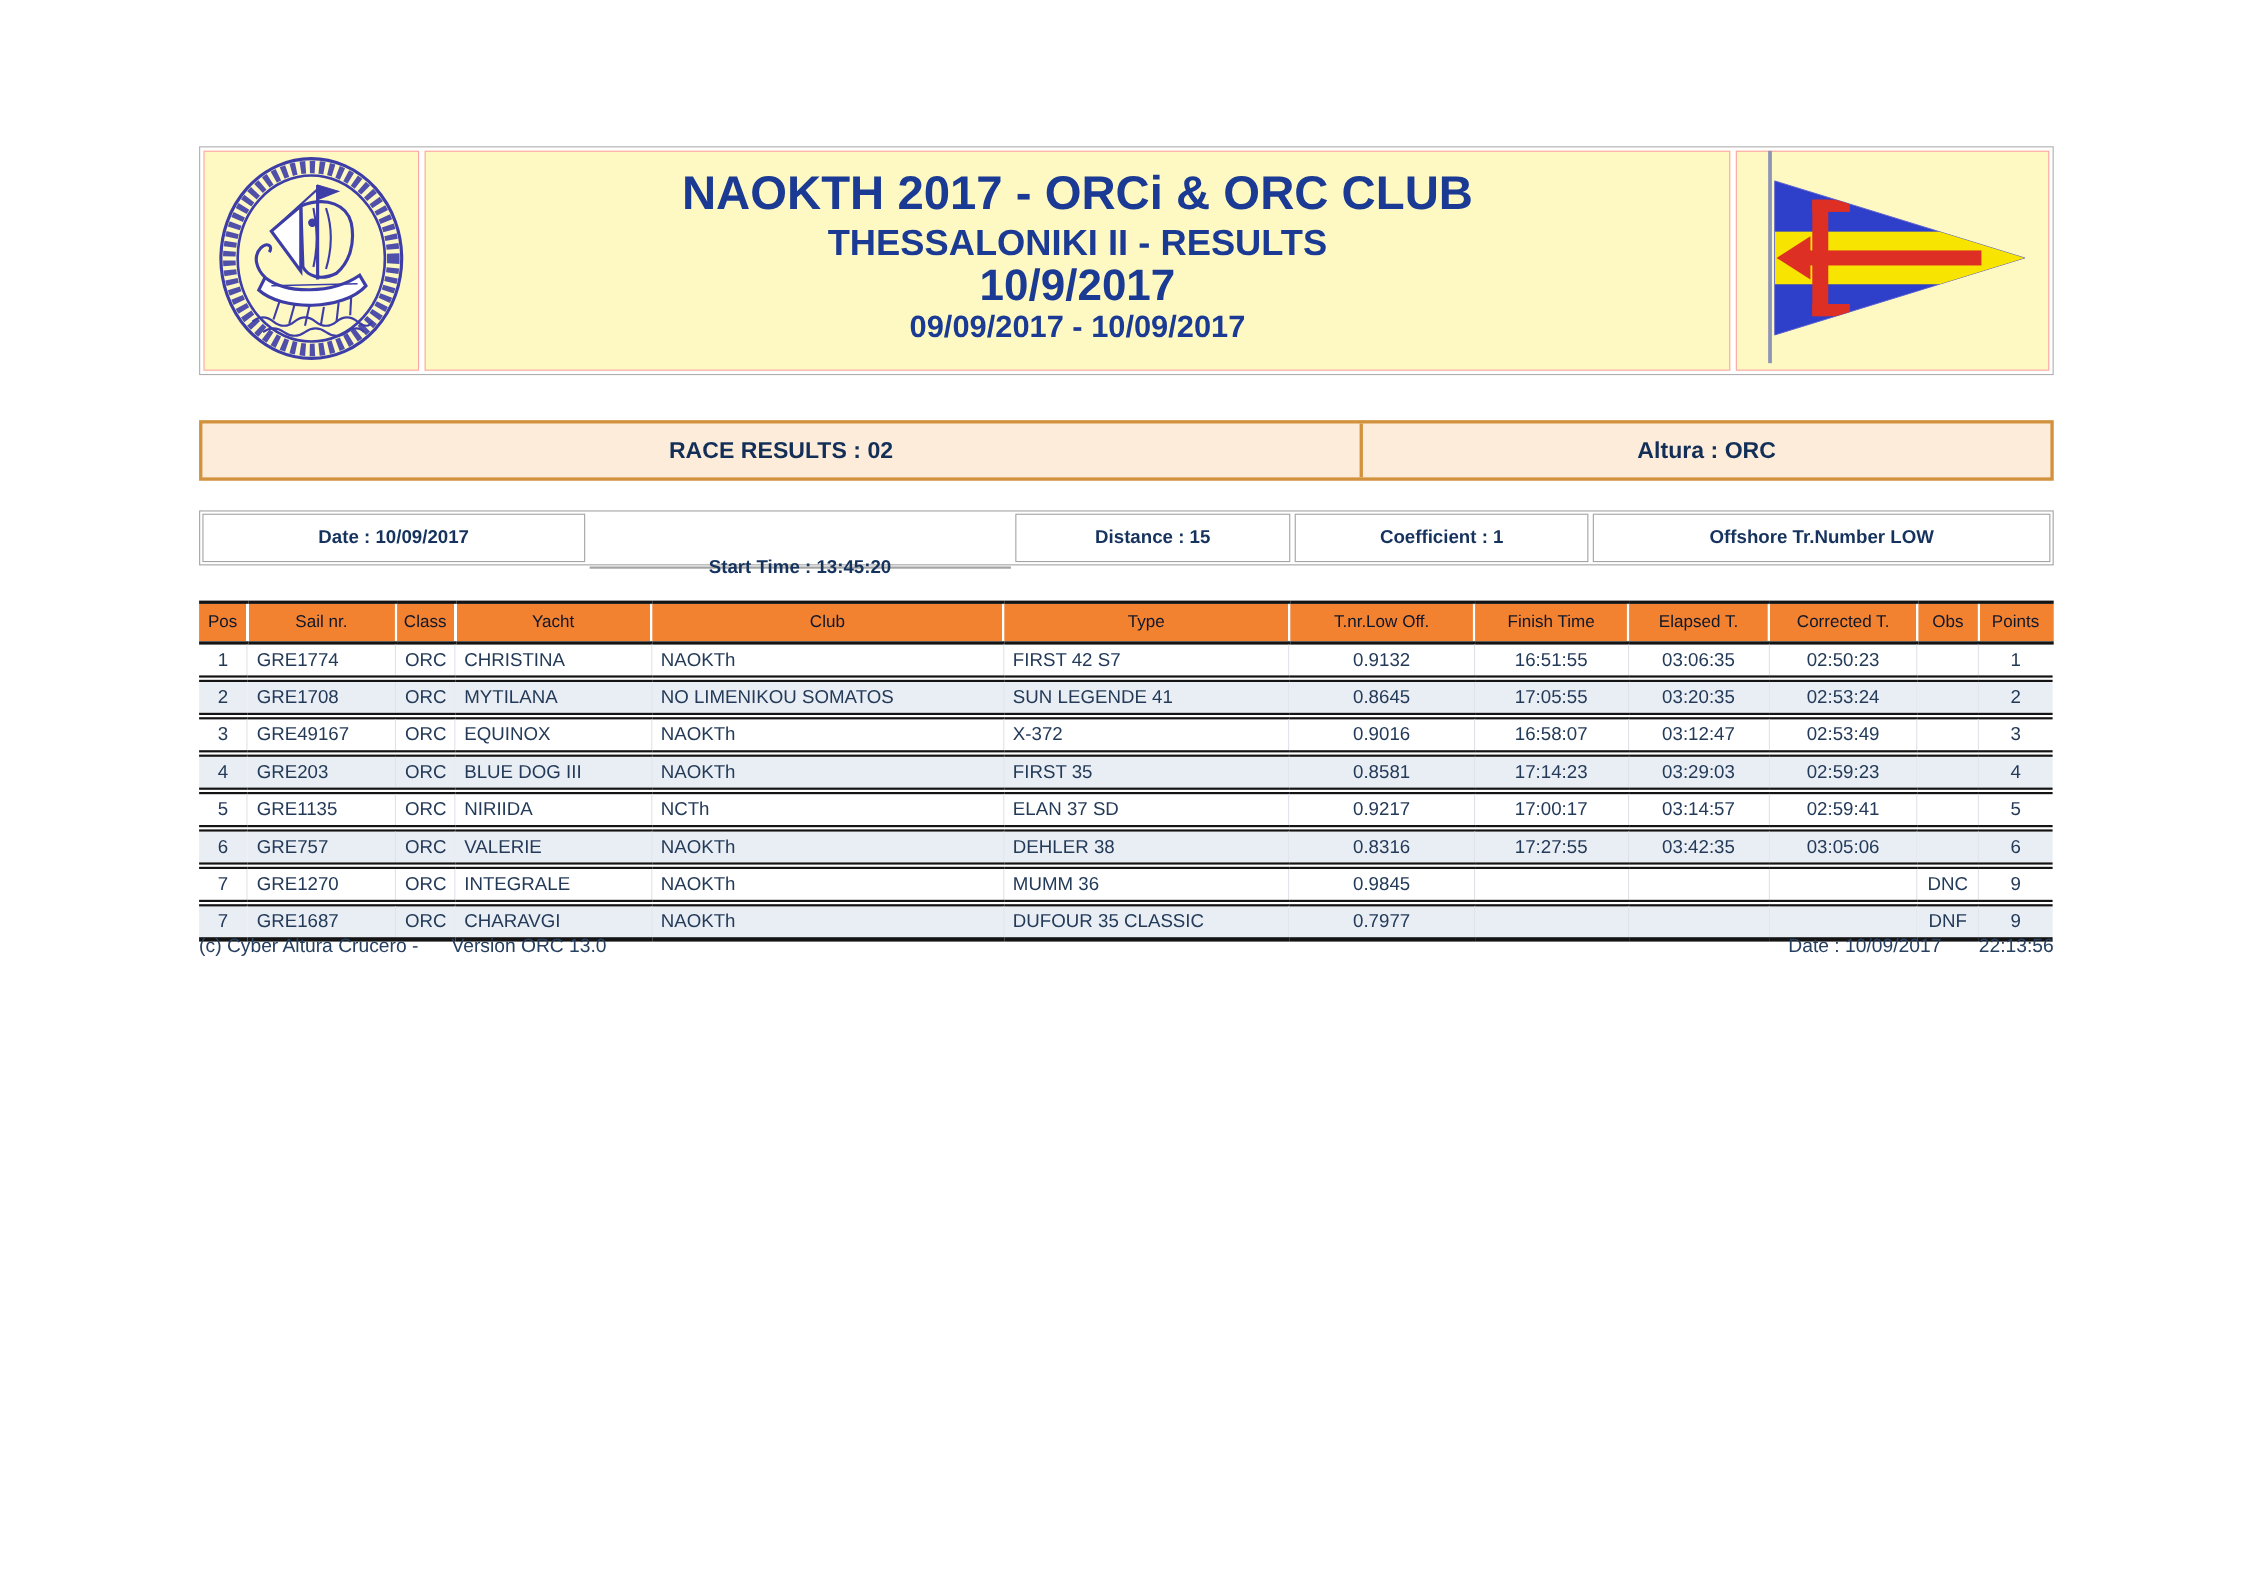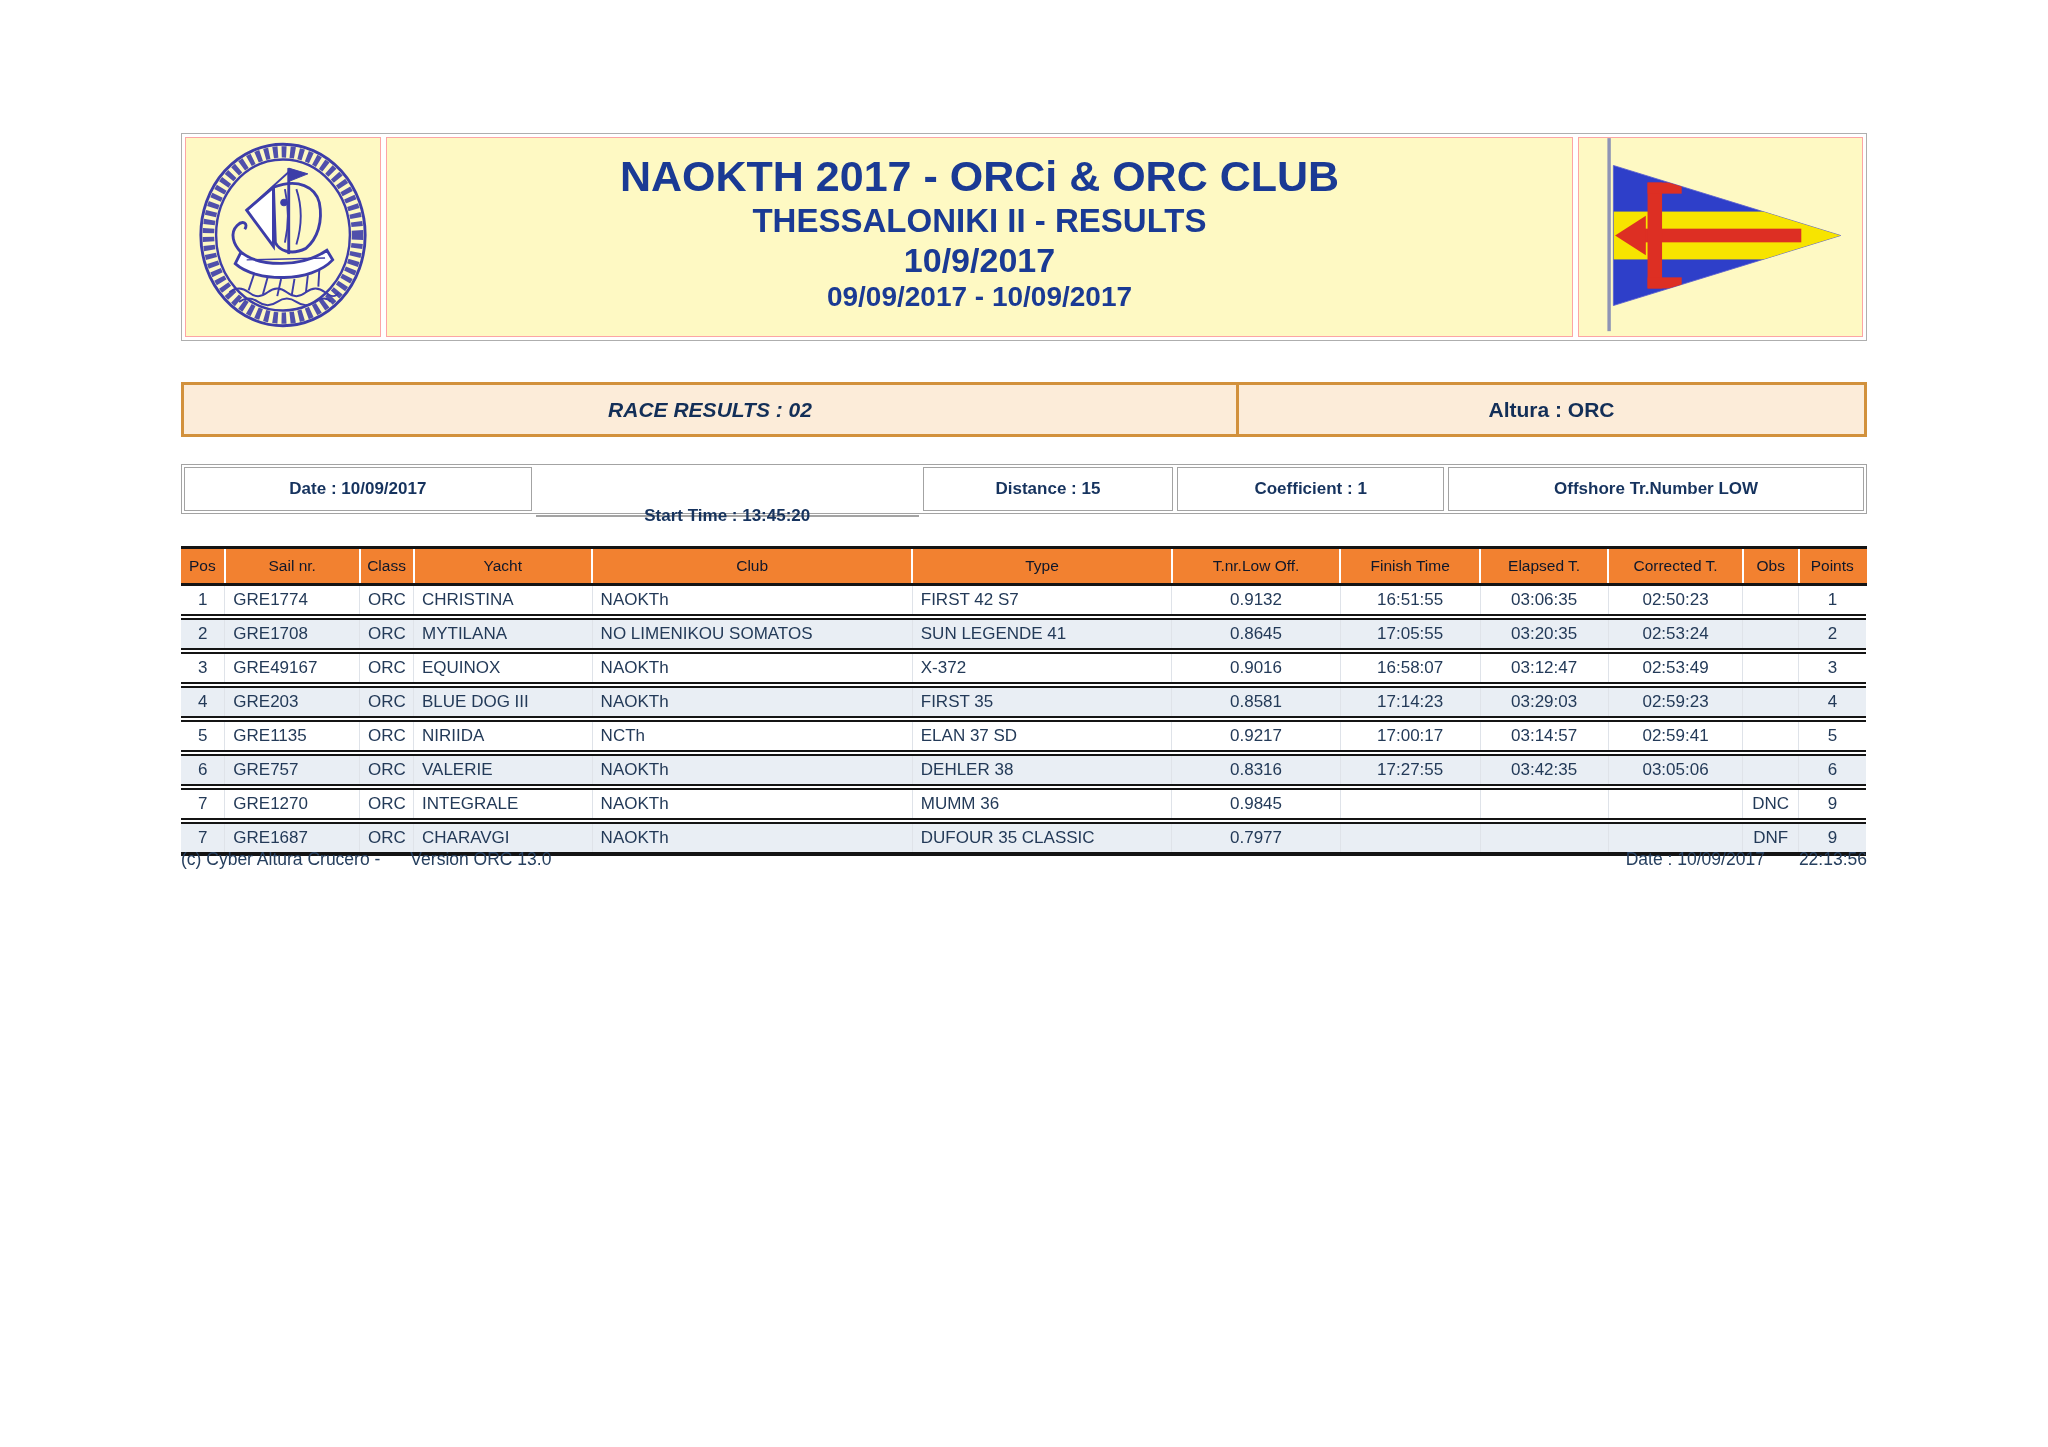--- a/index.html
+++ b/index.html
@@ -11,28 +11,28 @@
   .sec{position:absolute;left:181px;width:1686px;box-sizing:border-box;}
 
   
   #header{top:133px;height:208px;border:1px solid #aeaeae;padding:3px;display:flex;gap:5px;background:#fff;}
   .hbox{border:1px solid #fca5a5;box-sizing:border-box;background:#fef9c3;}
   .logo-box{width:196px;display:flex;align-items:center;justify-content:center;}
   .title-box{flex:1;text-align:center;padding-top:13px;color:#1a3a94;}
   .flag-box{width:285px;display:flex;align-items:center;justify-content:center;}
   .t1{font-size:43px;font-weight:bold;line-height:50px;}
   .t2{font-size:33px;font-weight:bold;line-height:40px;}
-  .t3{font-size:34px;font-weight:bold;line-height:38px;}
+  .t3{font-size:40px;font-weight:bold;line-height:38px;}
   .t4{font-size:28px;font-weight:bold;line-height:36px;}
 
   
   #race-band{top:382px;height:55px;border:3px solid #d2913c;background:#fcecd9;display:flex;
              font-weight:bold;font-size:21px;color:#132f58;}
   .race-cell{display:flex;align-items:center;justify-content:center;height:100%;box-sizing:border-box;}
-  .race-left{width:62.8%;border-right:3px solid #d2913c;font-style:italic;}
+  .race-left{width:62.8%;border-right:3px solid #d2913c;}
   .race-right{flex:1;}
 
   
   #info-row{top:464px;height:50px;border:1px solid #a3a3a3;padding:2px;display:flex;gap:4px;background:#fff;}
   .info-cell{border:1px solid #a3a3a3;box-sizing:border-box;display:flex;align-items:center;justify-content:center;
              font-weight:bold;font-size:17px;color:#16335e;background:#fff;}
   .ic0{width:20.7%;}.ic1{width:22.8%;margin-top:48px;}.ic2{width:14.9%;}.ic3{width:15.9%;}.ic4{flex:1;}
 
   
   #results{top:546px;}

